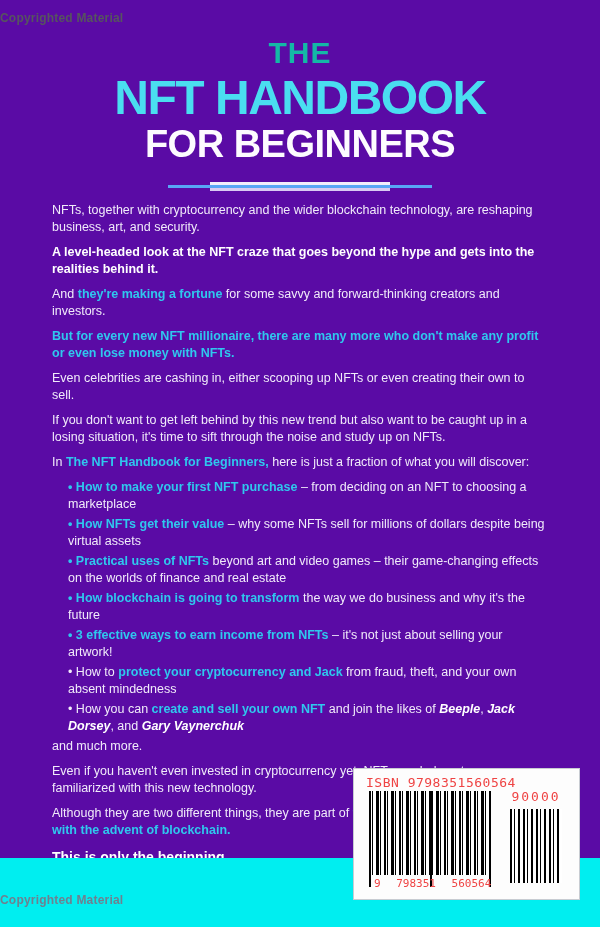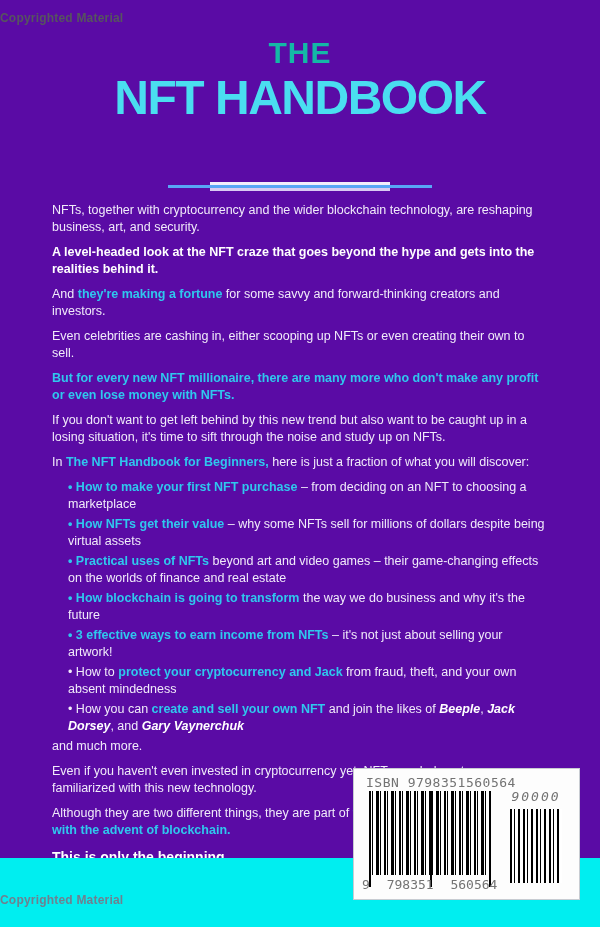--- a/index.html
+++ b/index.html
@@ -36,70 +36,71 @@
   .para{margin:0 0 8px 0;}
   .bullet-item{margin:0 0 3px 16px;}
   .seg-n{color:#f1ebfa;font-weight:normal;}
   .seg-b{color:#ffffff;font-weight:bold;}
   .seg-c{color:var(--accent-cyan);font-weight:bold;}
   .seg-bi{color:#ffffff;font-weight:bold;font-style:italic;}
   .closing{margin-top:9px;font-size:14px;line-height:19px;font-weight:bold;color:#ffffff;max-width:290px;}
   .cyan-strip{position:absolute;left:0;top:858px;width:100%;height:69px;background:var(--strip-cyan);z-index:1;}
   .barcode-box{
     position:absolute;left:353px;top:768px;width:227px;height:132px;
-    background:#fdfdfd;border:1px solid #c8ccd2;box-sizing:border-box;z-index:2;color:#737373;
+    background:#fdfdfd;border:1px solid #c8ccd2;box-sizing:border-box;z-index:2;color:#ef4444;
   }
   .isbn-label{position:absolute;top:6px;left:12px;font-size:13px;letter-spacing:.5px;font-family:"DejaVu Sans Mono",monospace;}
   .bc-main{
     position:absolute;top:22px;left:15px;width:122px;height:84px;
     background:repeating-linear-gradient(90deg,
       #000 0 2px,#fff 2px 3px,
       #000 3px 4px,#fff 4px 7px,
       #000 7px 10px,#fff 10px 11px,
       #000 11px 12px,#fff 12px 15px);
   }
   .bc-main .guard{position:absolute;top:0;width:2px;height:96px;background:#000;}
   .bc-main .g1{left:0;}
   .bc-main .g2{left:50%;}
   .bc-main .g3{right:0;}
-  .bc-digits{position:absolute;top:108px;left:8px;width:140px;font-size:13px;font-family:"DejaVu Sans Mono",monospace;word-spacing:9px;white-space:nowrap;}
-  .bc-price{position:absolute;top:20px;left:150px;width:64px;text-align:center;font-size:13px;letter-spacing:2px;font-family:"DejaVu Sans Mono",monospace;font-style:italic;}
+  .bc-digits{position:absolute;top:108px;left:20px;width:140px;font-size:11px;font-family:"DejaVu Sans Mono",monospace;word-spacing:9px;white-space:nowrap;}
+  .bc-price{position:absolute;top:20px;left:150px;width:64px;text-align:center;font-size:13px;letter-spacing:2px;font-family:"DejaVu Sans Mono",monospace;}
   .bc-supp{
     position:absolute;top:40px;left:156px;width:52px;height:74px;
     background:repeating-linear-gradient(90deg,
       #000 0 2px,#fff 2px 4px,
       #000 4px 5px,#fff 5px 8px,
       #000 8px 10px,#fff 10px 13px);
   }
 </style>
 </head>
 <body>
 
 <div class="page">
 
   <div class="watermark top">Copyrighted Material</div>
 
   <div class="title-block">
     <div class="title-the">THE</div>
     <div class="title-main">NFT HANDBOOK</div>
+    <div class="title-sub">FOR BEGINNERS</div>
   </div>
 
   <div class="divider">
     <span class="band-top"></span>
     <span class="line-blue"></span>
     <span class="band-bottom"></span>
   </div>
 
   <div class="body-flow">
     <div id="blocks-container">
         <div class="para"><span class="seg-n">NFTs, together with cryptocurrency and the wider blockchain technology, are reshaping business, art, and security.</span></div>
         <div class="para"><span class="seg-b">A level-headed look at the NFT craze that goes beyond the hype and gets into the realities behind it.</span></div>
         <div class="para"><span class="seg-n">And </span><span class="seg-c">they're making a fortune</span><span class="seg-n"> for some savvy and forward-thinking creators and investors.</span></div>
+        <div class="para"><span class="seg-c">But for every new NFT millionaire, there are many more who don't make any profit or even lose money with NFTs.</span></div>
         <div class="para"><span class="seg-n">Even celebrities are cashing in, either scooping up NFTs or even creating their own to sell.</span></div>
-        <div class="para"><span class="seg-c">But for every new NFT millionaire, there are many more who don't make any profit or even lose money with NFTs.</span></div>
         <div class="para"><span class="seg-n">If you don't want to get left behind by this new trend but also want to be caught up in a losing situation, it's time to sift through the noise and study up on NFTs.</span></div>
         <div class="para"><span class="seg-n">In </span><span class="seg-c">The NFT Handbook for Beginners,</span><span class="seg-n"> here is just a fraction of what you will discover:</span></div>
         <div class="bullet-item"><span class="bullet-dot seg-c">• </span><span class="seg-c">How to make your first NFT purchase</span><span class="seg-n"> – from deciding on an NFT to choosing a marketplace</span></div>
         <div class="bullet-item"><span class="bullet-dot seg-c">• </span><span class="seg-c">How NFTs get their value</span><span class="seg-n"> – why some NFTs sell for millions of dollars despite being virtual assets</span></div>
         <div class="bullet-item"><span class="bullet-dot seg-c">• </span><span class="seg-c">Practical uses of NFTs</span><span class="seg-n"> beyond art and video games – their game-changing effects on the worlds of finance and real estate</span></div>
         <div class="bullet-item"><span class="bullet-dot seg-c">• </span><span class="seg-c">How blockchain is going to transform</span><span class="seg-n"> the way we do business and why it's the future</span></div>
         <div class="bullet-item"><span class="bullet-dot seg-c">• </span><span class="seg-c">3 effective ways to earn income from NFTs</span><span class="seg-n"> – it's not just about selling your artwork!</span></div>
         <div class="bullet-item"><span class="bullet-dot seg-n">• </span><span class="seg-n">How to </span><span class="seg-c">protect your cryptocurrency and Jack</span><span class="seg-n"> from fraud, theft, and your own absent mindedness</span></div>
         <div class="bullet-item"><span class="bullet-dot seg-n">• </span><span class="seg-n">How you can </span><span class="seg-c">create and sell your own NFT</span><span class="seg-n"> and join the likes of </span><span class="seg-bi">Beeple</span><span class="seg-n">, </span><span class="seg-bi">Jack Dorsey</span><span class="seg-n">, and </span><span class="seg-bi">Gary Vaynerchuk</span></div>
         <div class="para"><span class="seg-n">and much more.</span></div>

